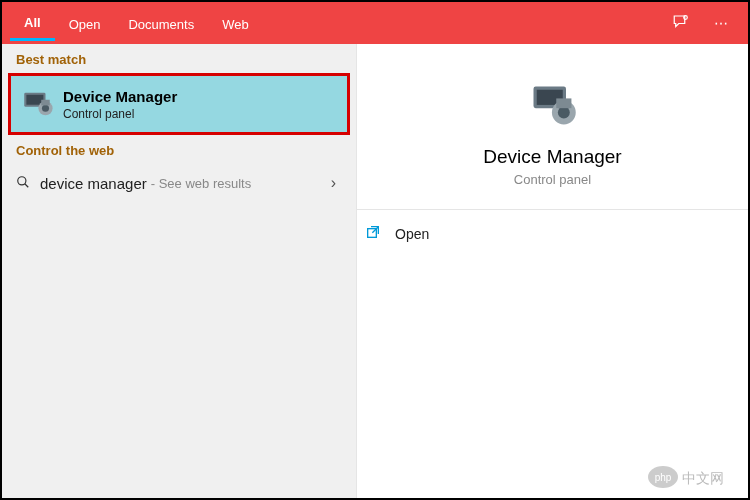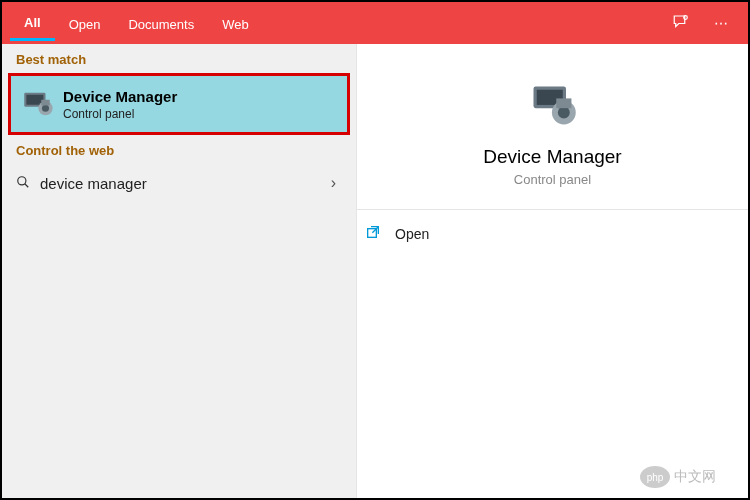--- a/index.html
+++ b/index.html
@@ -36,21 +36,21 @@
   .detail-top { display: flex; flex-direction: column; align-items: center; padding: 36px 0 22px; border-bottom: 1px solid #e5e5e5; }
   .detail-icon { width: 52px; height: 52px; display: flex; align-items: center; justify-content: center; margin-bottom: 14px; }
   .detail-title { font-size: 19px; font-weight: 400; color: #000; }
   .detail-sub { font-size: 13px; color: #888; margin-top: 4px; }
 
   .action-row { display: flex; align-items: center; padding: 14px 8px; cursor: pointer; }
   .action-row .aicon { color: #0099d8; font-size: 16px; margin-right: 14px; }
   .action-row .alabel { font-size: 14px; color: #222; }
 
   
-  .watermark { position: absolute; bottom: 10px; right: 32px; font-size: 14px; color: #bbb; display: flex; align-items: center; }
+  .watermark { position: absolute; bottom: 10px; right: 24px; font-size: 14px; color: #bbb; display: flex; align-items: flex-end; }
   .watermark .logo { background: #ccc; border-radius: 50%; width: 30px; height: 22px; display: inline-flex; align-items: center; justify-content: center; color: #fff; font-size: 10px; margin-right: 4px; overflow: hidden; }
 </style>
 </head>
 <body>
 
 <div class="tabbar">
   <div class="tab active">All</div>
   <div class="tab">Open</div>
   <div class="tab">Documents</div>
   <div class="tab">Web</div>
@@ -87,20 +87,21 @@
     <div class="section-label">Control the web</div>
 
     <div class="web-row">
       <span class="sicon">
         <svg width="14" height="14" viewBox="0 0 24 24" fill="none" stroke="#333" stroke-width="2">
             <circle cx="10" cy="10" r="7"></circle>
             <line x1="15" y1="15" x2="21" y2="21"></line>
           </svg>
       </span>
       <span class="term">device manager</span>
+      <span class="hint">- See web results</span>
       <span class="chev">›</span>
     </div>
   </div>
 
   <div class="right">
     <div class="detail-top">
       <div class="detail-icon">
         <svg width="52" height="52" viewBox="0 0 48 48">
           <rect x="6" y="6" width="30" height="20" rx="2" fill="#6b7a85"></rect>
           <rect x="9" y="9" width="24" height="14" fill="#3a4650"></rect>

